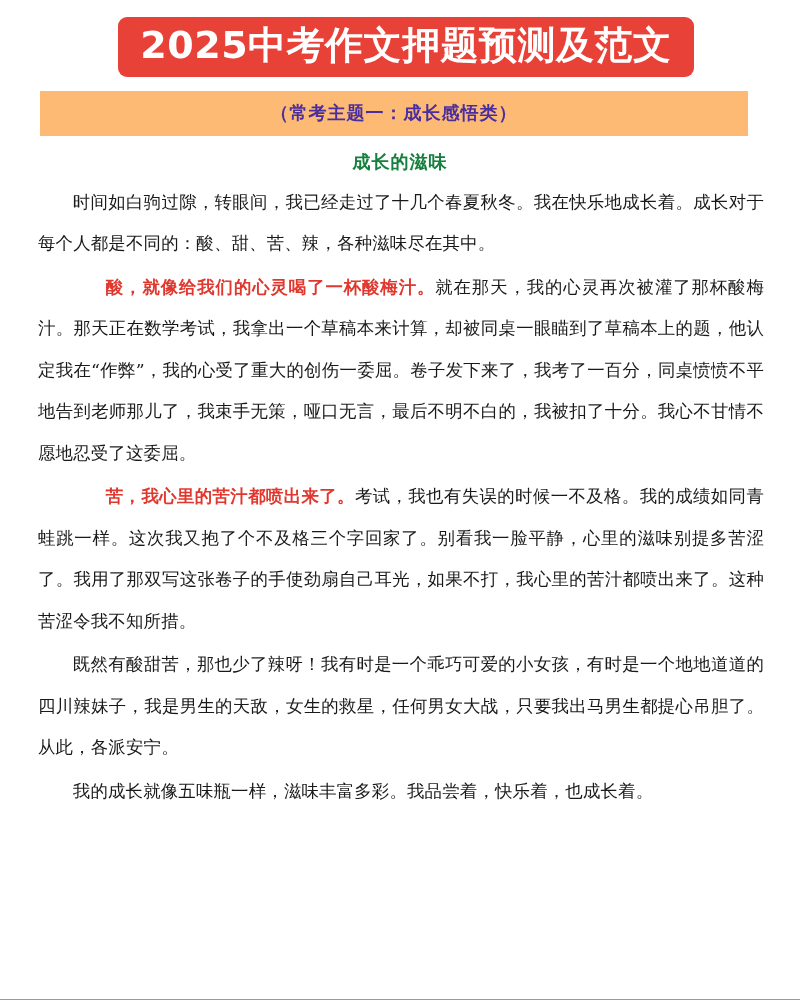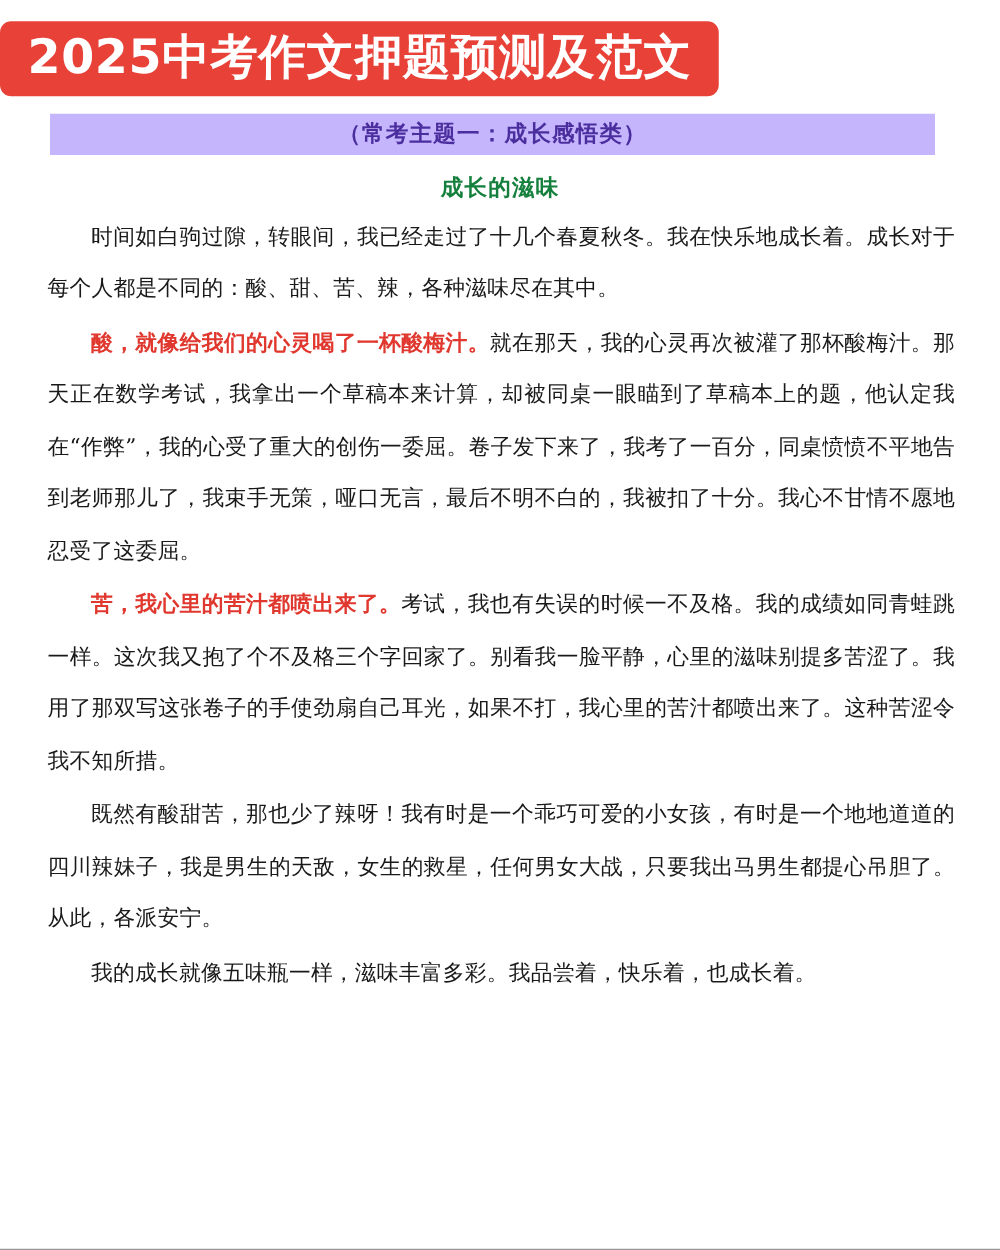--- a/index.html
+++ b/index.html
@@ -23,43 +23,44 @@
     height: 999px;
     box-sizing: border-box;
     padding: 0;
     position: relative;
   }
 
   
   .banner-wrap {
     padding: 17px 0 0 0;
     display: flex;
-    justify-content: flex-start;
+    justify-content: center;
+    margin-left: 12px;
   }
   .banner {
     background: #e84138;
     border-radius: 9px;
     padding: 6px 22px 9px 22px;
     display: inline-block;
   }
   .banner-title {
     font-family: "DejaVu Sans", "Liberation Sans", sans-serif;
     font-weight: bold;
     font-size: 38px;
     line-height: 1.18;
     color: #ffffff;
     letter-spacing: 0.5px;
     white-space: nowrap;
   }
 
   
   .subtitle-band {
     margin: 14px 52px 0 40px;
-    background: #c4b5fd;
-    height: 33px;
+    background: #fdba74;
+    height: 45px;
     display: flex;
     align-items: center;
     justify-content: center;
   }
   .subtitle-text {
     font-family: "DejaVu Serif", "Liberation Serif", serif;
     font-weight: bold;
     font-size: 18px;
     color: #4b2e9e;
     letter-spacing: 1px;
@@ -92,20 +93,21 @@
     text-justify: inter-ideograph;
     text-indent: 2em;
     letter-spacing: 0.2px;
   }
   p.para + p.para {
     margin-top: 2px;
   }
   .hl {
     color: #e0382e;
     font-weight: bold;
+    margin-left: 33px;
   }
 </style>
 </head>
 <body>
 
 <div class="page">
 
   <div class="banner-wrap">
     <div class="banner">
       <div class="banner-title">2025中考作文押题预测及范文</div>

